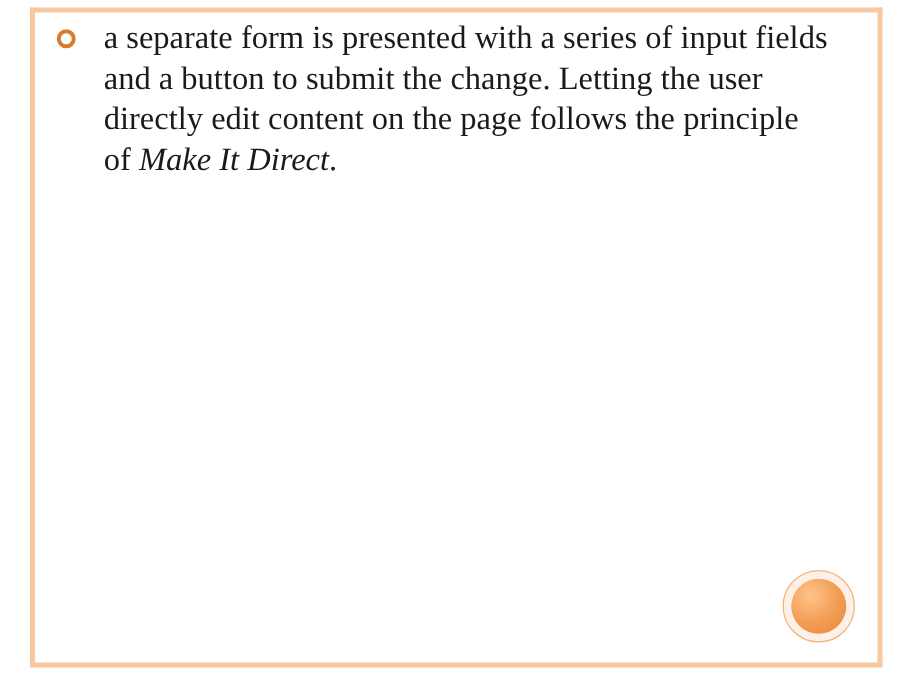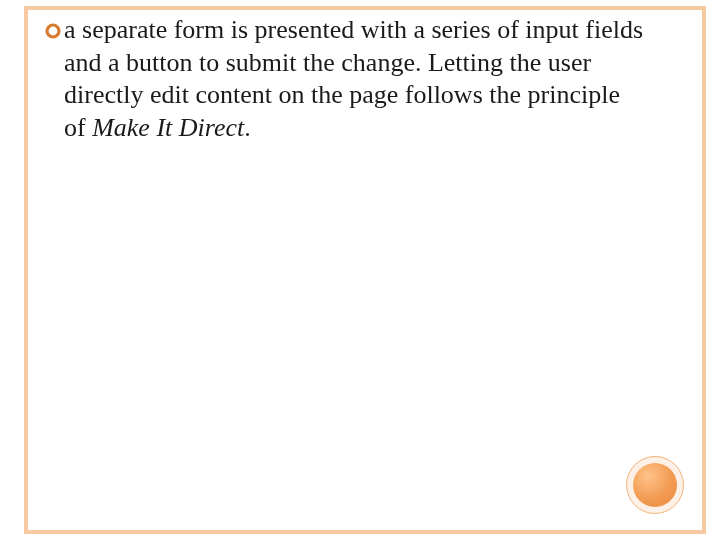--- a/index.html
+++ b/index.html
@@ -34,21 +34,21 @@
     font-family: Arial, Helvetica, sans-serif;
     font-weight: 700;
     font-size: 28px;
     color: #5b5b5b;
     letter-spacing: 0.5px;
     margin-bottom: 10px;
   }
   .body-row {
     display: flex;
     align-items: flex-start;
-    gap: 2px;
+    gap: 21px;
   }
   .bullet-icon {
     flex: 0 0 auto;
     width: 18px;
     height: 30px;
     display: flex;
     align-items: center;
     justify-content: center;
     padding-top: 4px;
   }

